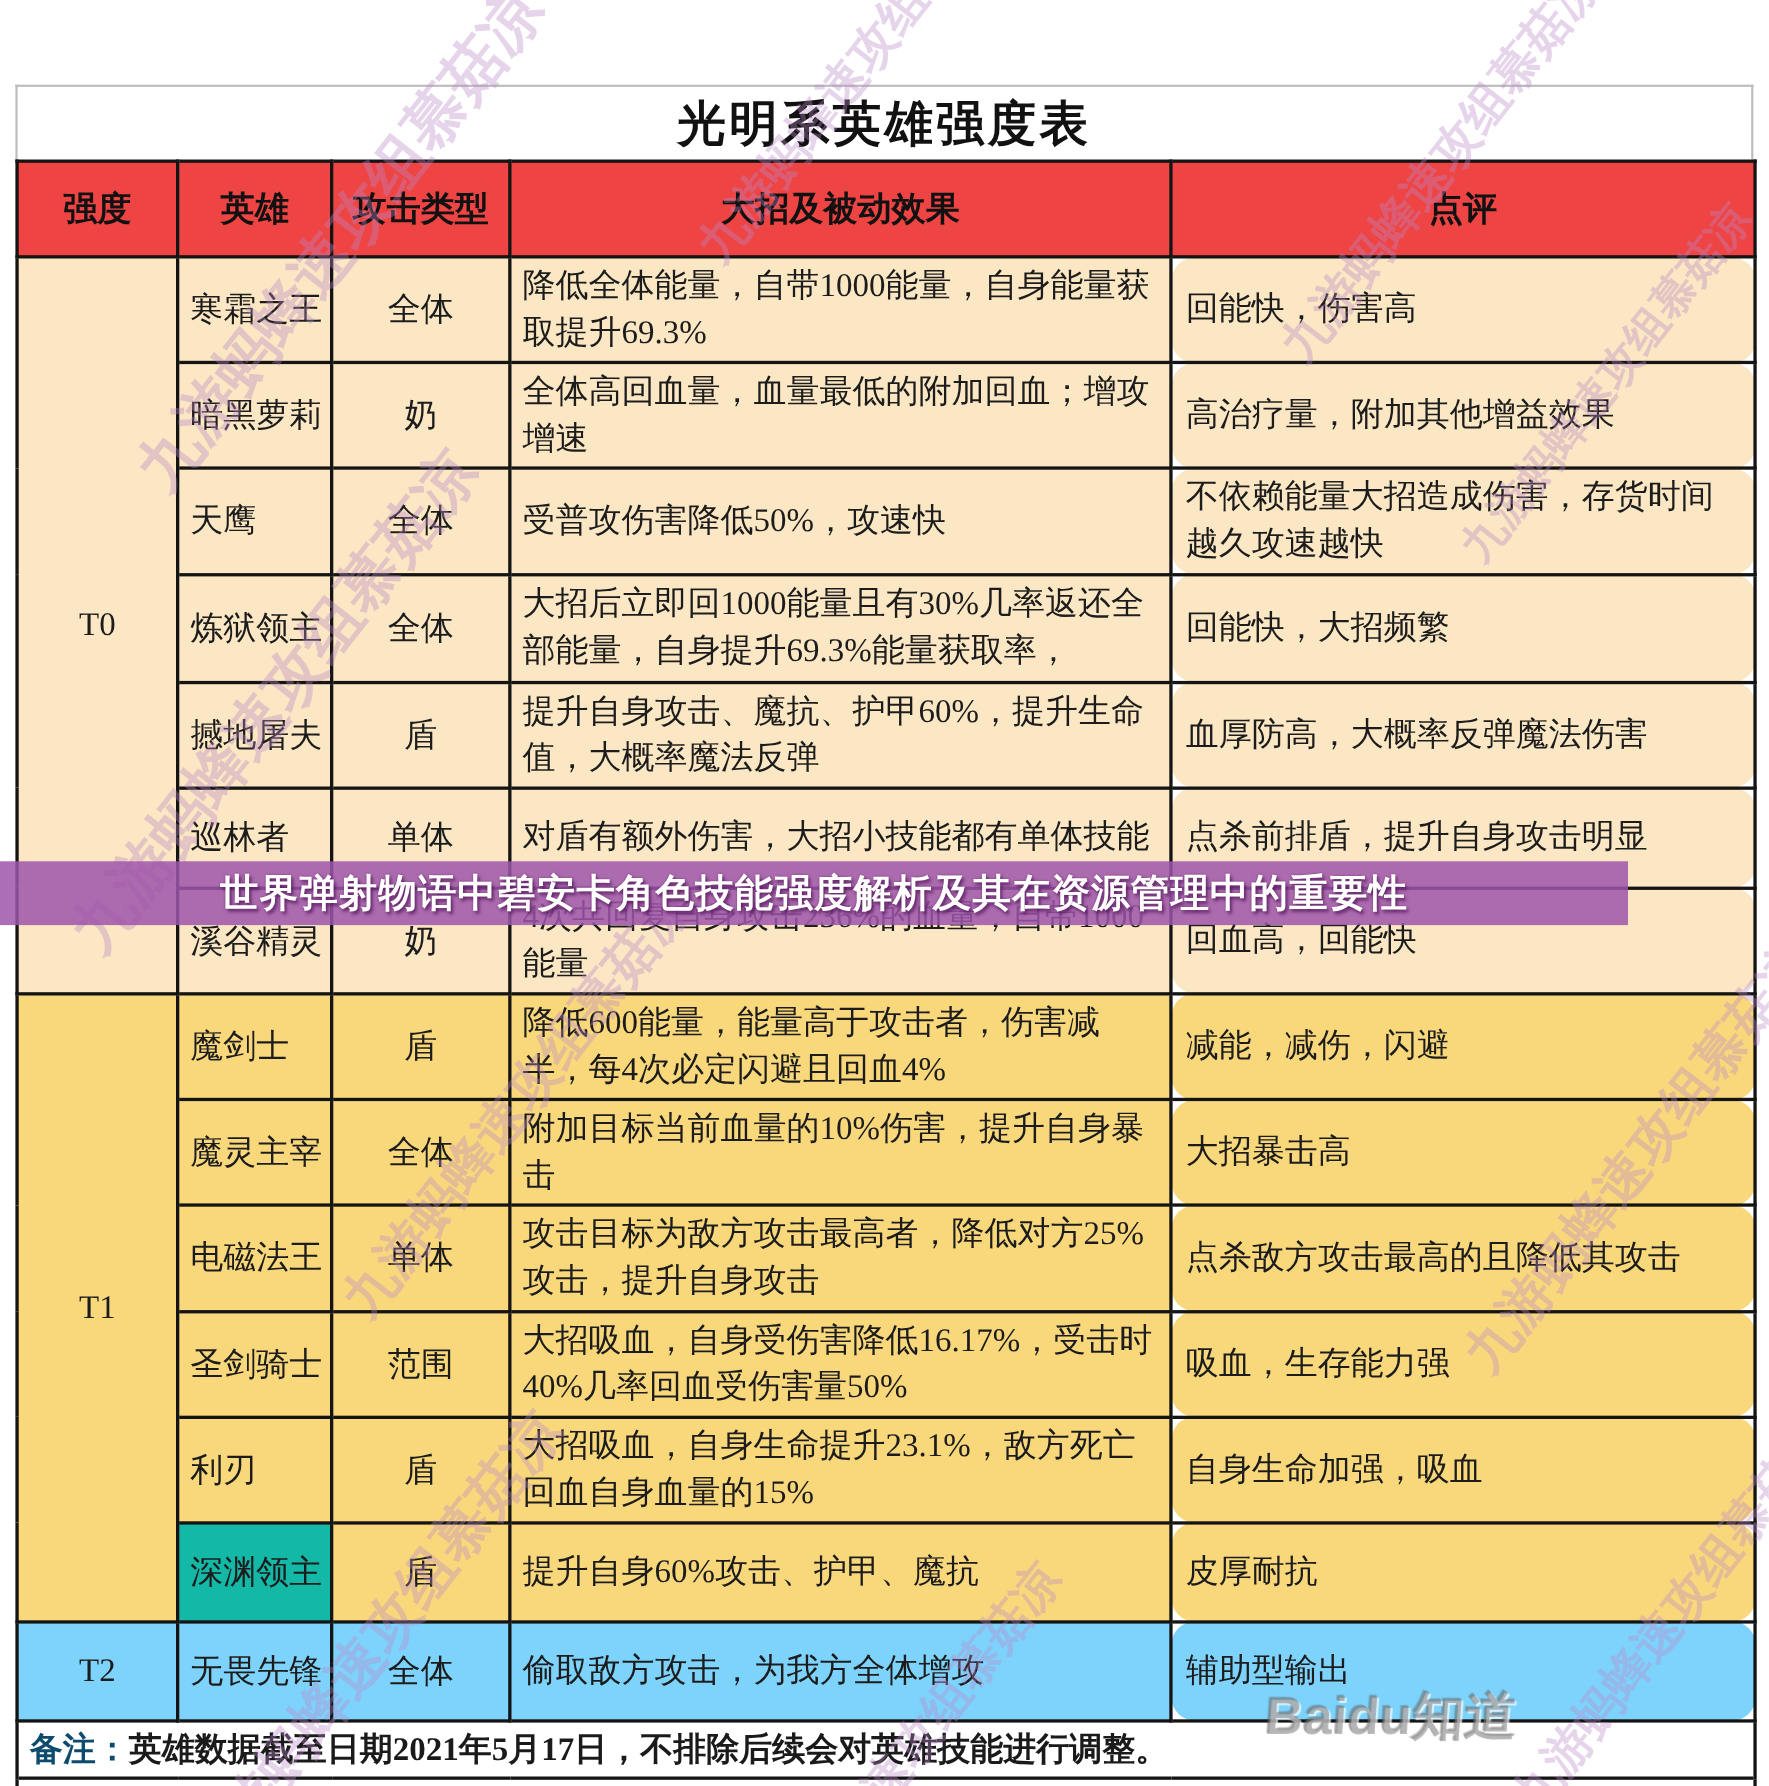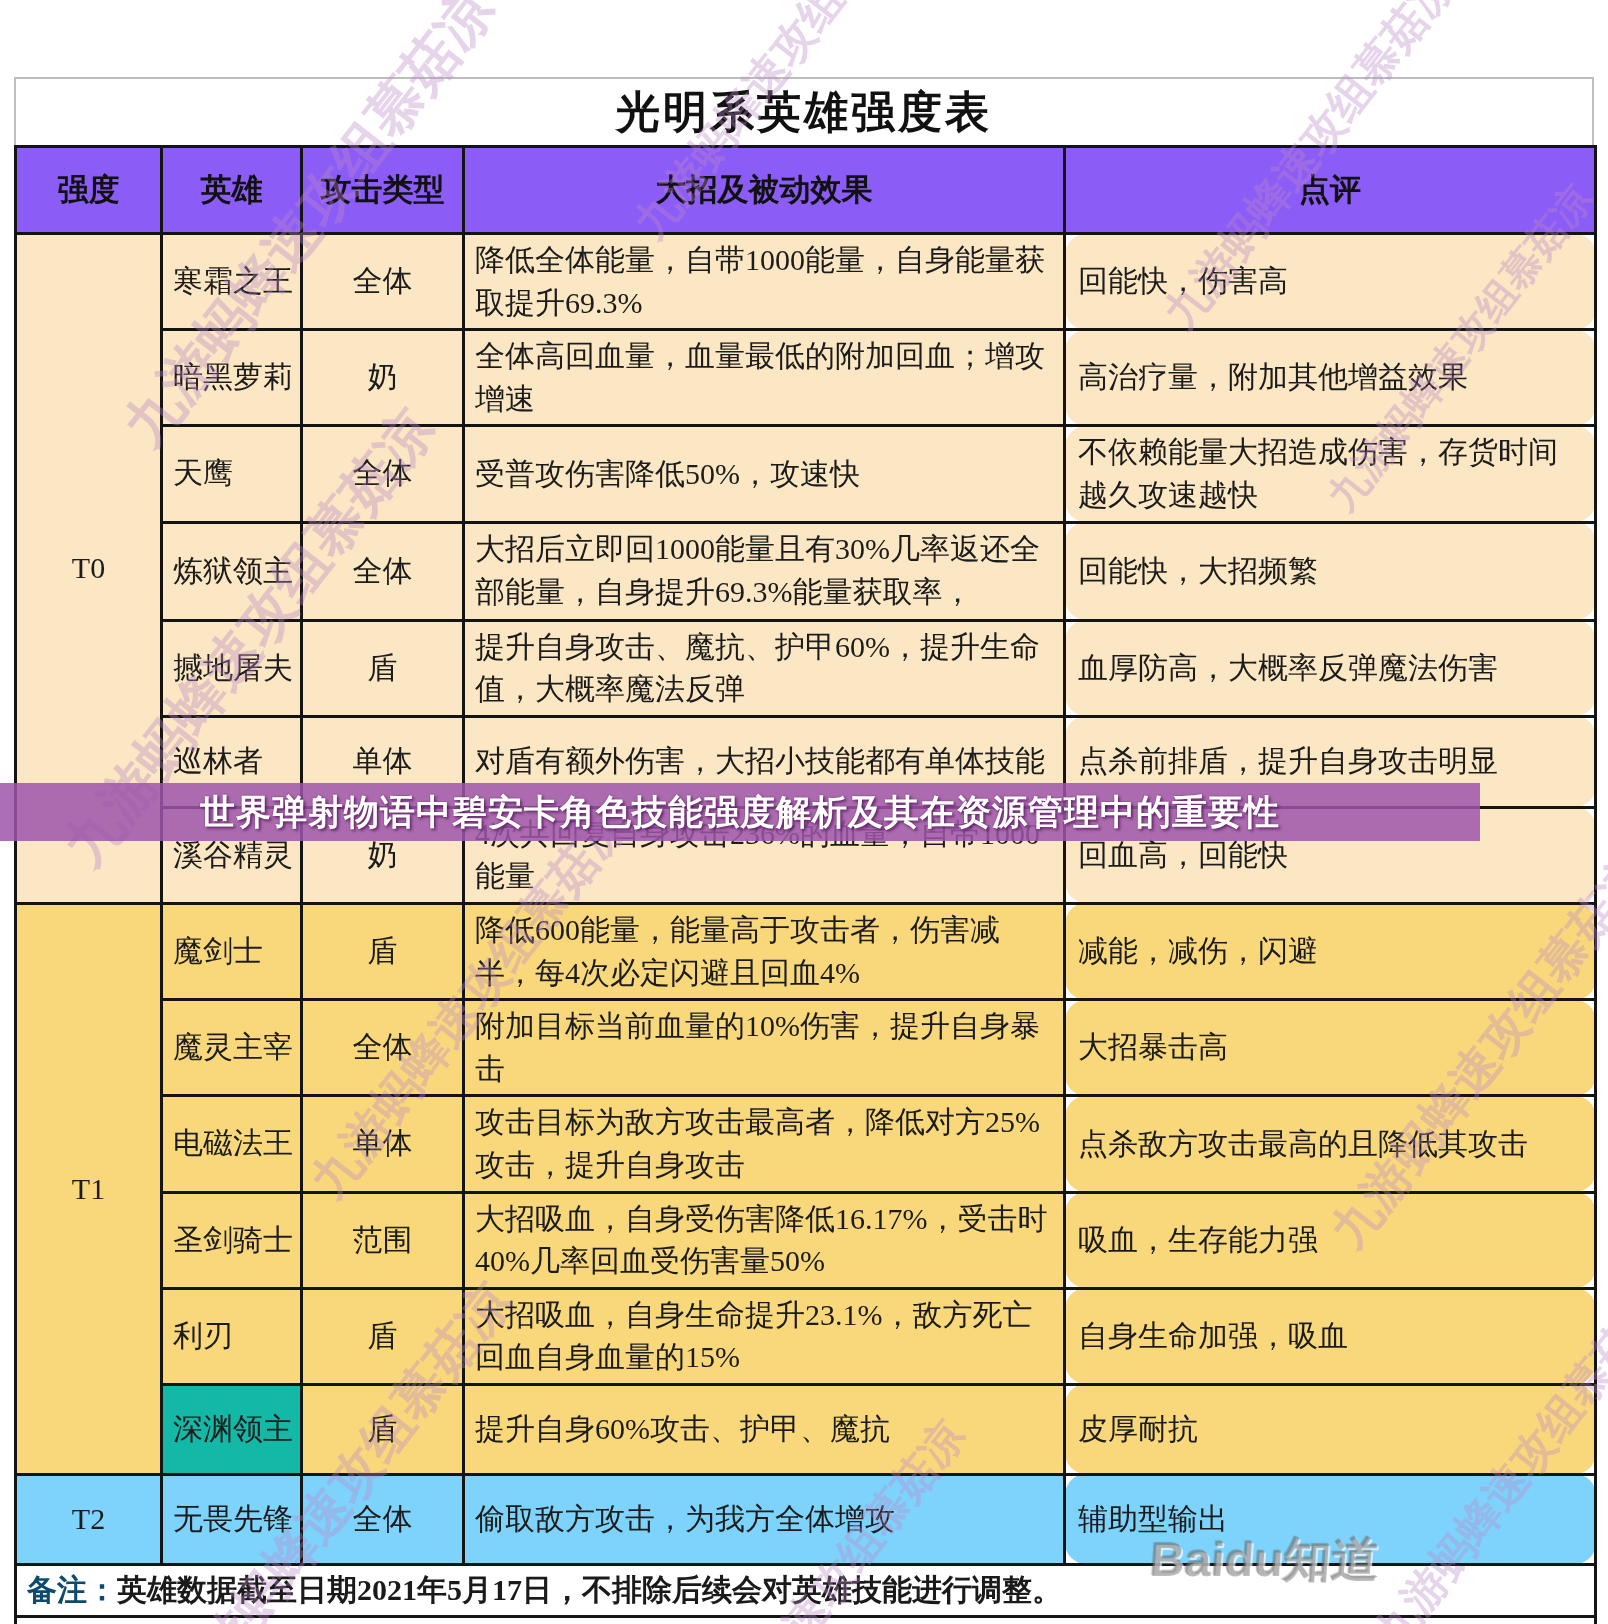--- a/index.html
+++ b/index.html
@@ -10,21 +10,21 @@
       color:rgba(186,137,200,0.36);transform:rotate(-52deg);white-space:nowrap;
       z-index:4;pointer-events:none;}
   
   .sheet{position:absolute;left:14px;top:40px;width:1580px;z-index:1;}
   .title-box{height:66px;border:2px solid #bdbdbd;border-bottom:none;display:flex;
              align-items:center;justify-content:center;margin-top:37px;}
   .title-box span{font-family:"Liberation Sans","DejaVu Sans",sans-serif;font-weight:bold;
                   font-size:44px;color:#111;letter-spacing:3px;}
   table.grid{border-collapse:collapse;width:1580px;table-layout:fixed;}
   .grid th,.grid td{border:3px solid #141414;vertical-align:middle;}
-  .grid th{background:#8b5cf6;font-family:Liberation Sans, sans-serif;
+  .grid th{background:#ef4444;font-family:Liberation Sans, sans-serif;
            font-weight:bold;font-size:31px;color:#111;}
   .grid td{font-size:30px;color:#1c1c1c;}
   .tier{text-align:center;font-size:31px;}
   .hero{padding-left:10px;font-size:31px;}
   .type{text-align:center;font-size:31px;font-family:Liberation Serif, serif;}
   .effect{padding:4px 10px;line-height:1.42;}
   .comment{padding:4px 12px;line-height:1.42;border-radius:21px;}
   .bg-t0{background:#fbe7c3;}
   .bg-t1{background:#f9d87c;}
   .bg-t2{background:#7dd3fc;}

